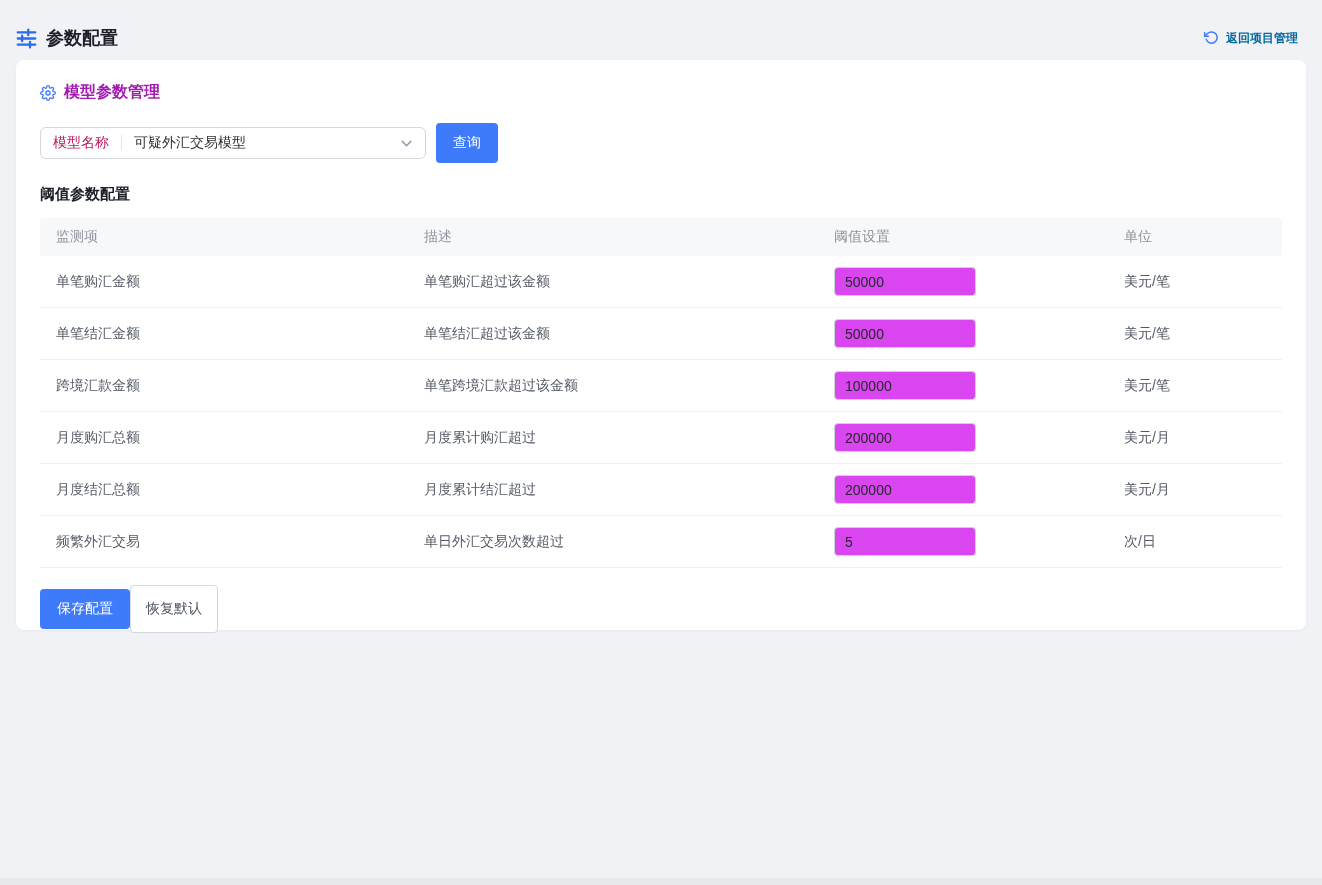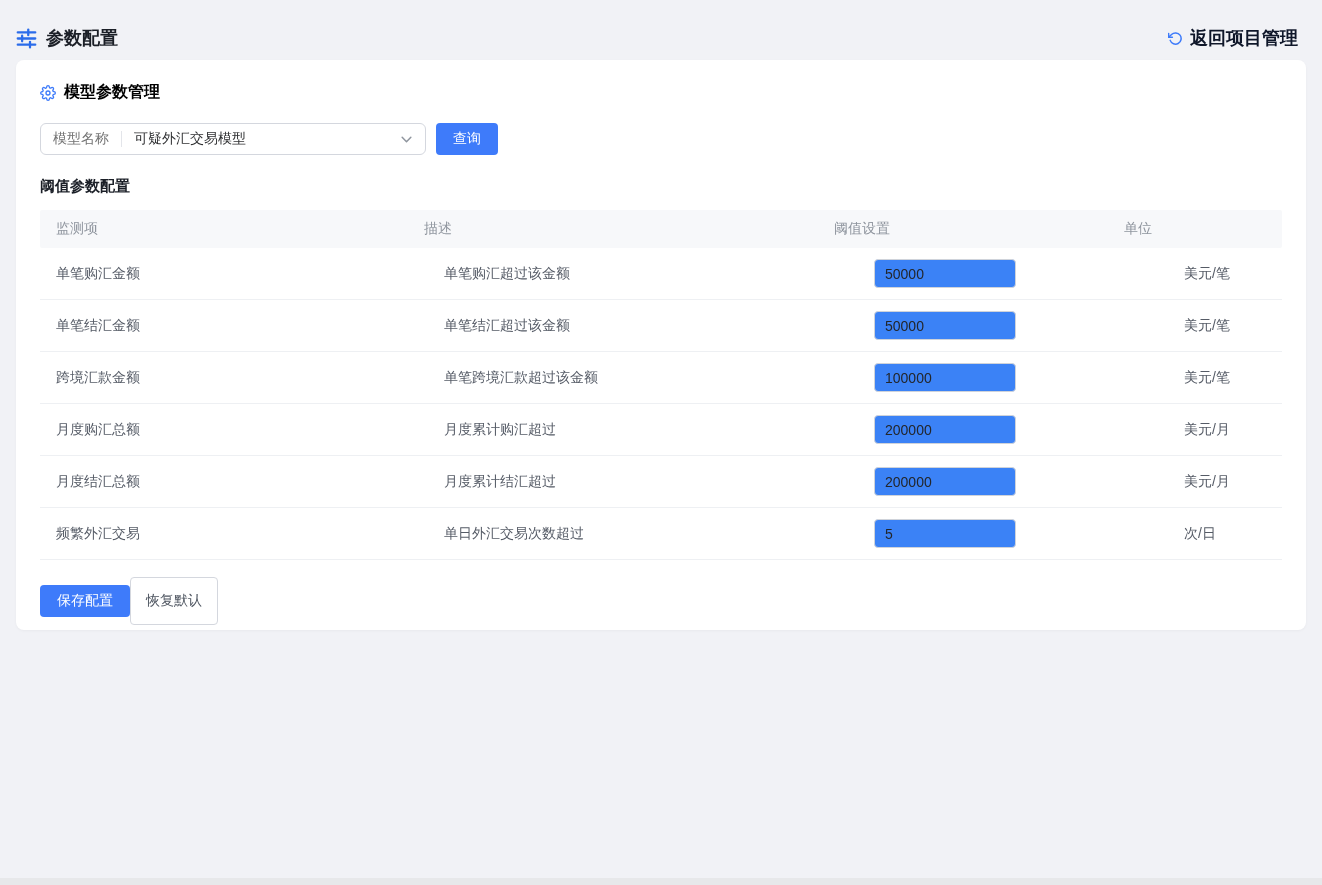--- a/index.html
+++ b/index.html
@@ -13,51 +13,51 @@
   }
   
   .top-bar {
     height:60px;
     display:flex; align-items:center; justify-content:space-between;
     padding:16px 24px 0 16px;
   }
   .top-bar-left { display:flex; align-items:center; gap:9px; }
   .page-title { font-size:18px; font-weight:700; color:#1b1f27; }
   .back-link {
-    display:flex; align-items:center; gap:7px;
-    color:#0f172a; font-size:18px; font-weight:600;
+    display:flex; align-items:flex-start; gap:7px;
+    color:#0369a1; font-size:12px; font-weight:600;
     cursor:pointer; text-decoration:none;
   }
   
   .card {
     margin:0 16px;
     background:#ffffff;
     border-radius:8px;
     height:570px;
     padding:22px 24px;
     box-shadow:0 1px 3px rgba(0,0,0,0.04);
   }
   .card-header { display:flex; align-items:center; gap:8px; margin-bottom:20px; }
-  .card-title { font-size:16px; font-weight:700; color:#000000; }
+  .card-title { font-size:16px; font-weight:700; color:#a21caf; }
   
   .query-row { display:flex; align-items:center; margin-bottom:22px; }
   .select-control {
     display:flex; align-items:center;
     width:386px; height:32px;
     border:1px solid #d4d7de; border-radius:6px;
     background:#fff; cursor:pointer;
   }
-  .select-label { padding:0 12px; font-size:14px; color:#737373; white-space:nowrap; }
+  .select-label { padding:0 12px; font-size:14px; color:#be185d; white-space:nowrap; }
   .select-divider { width:1px; height:16px; background:#e3e5ea; }
   .select-value { padding:0 12px; font-size:14px; color:#303133; flex:1; white-space:nowrap; }
   .select-chevron { margin-right:12px; display:flex; align-items:center; }
   .btn { border:none; cursor:pointer; font-family:inherit; }
   .btn-primary {
     background:#3e7bfa; color:#fff;
-    height:32px; padding:1px 17px;
+    height:40px; padding:1px 17px;
     border-radius:4px; font-size:14px;
   }
   .query-btn { margin-left:10px; }
   
   .section-title { font-size:15px; font-weight:700; color:#1b1f27; margin-bottom:14px; }
   
   .ptable { width:100%; }
   .trow-head, .trow {
     display:grid;
     grid-template-columns: 368px 410px 290px 1fr;
@@ -65,28 +65,28 @@
   }
   .trow-head {
     background:#f7f8fa;
     height:38px;
     color:#8f959e; font-size:14px;
     border-radius:2px;
   }
   .trow {
     height:52px;
     border-bottom:1px solid #eef0f3;
-    color:#555b66; font-size:14px;gap:20px;
+    color:#555b66; font-size:14px;
   }
   .cell { padding-left:16px; }
   .th-input {
     width:142px; height:29px;
     border:1px solid #cfd3da; border-radius:4px;
     padding:0 10px; font-size:14px; color:#23262b;
-    font-family:inherit; outline:none; background:#3b82f6;
+    font-family:inherit; outline:none; background:#d946ef;
   }
   
   .actions { display:flex; align-items:center; margin-top:17px; }
   .btn-default {
     background:#fff; color:#4e5560;
     height:48px; padding:0 15px;
     border:1px solid #d4d7de; border-radius:4px; font-size:14px;
   }
   
   .bottom-strip {

